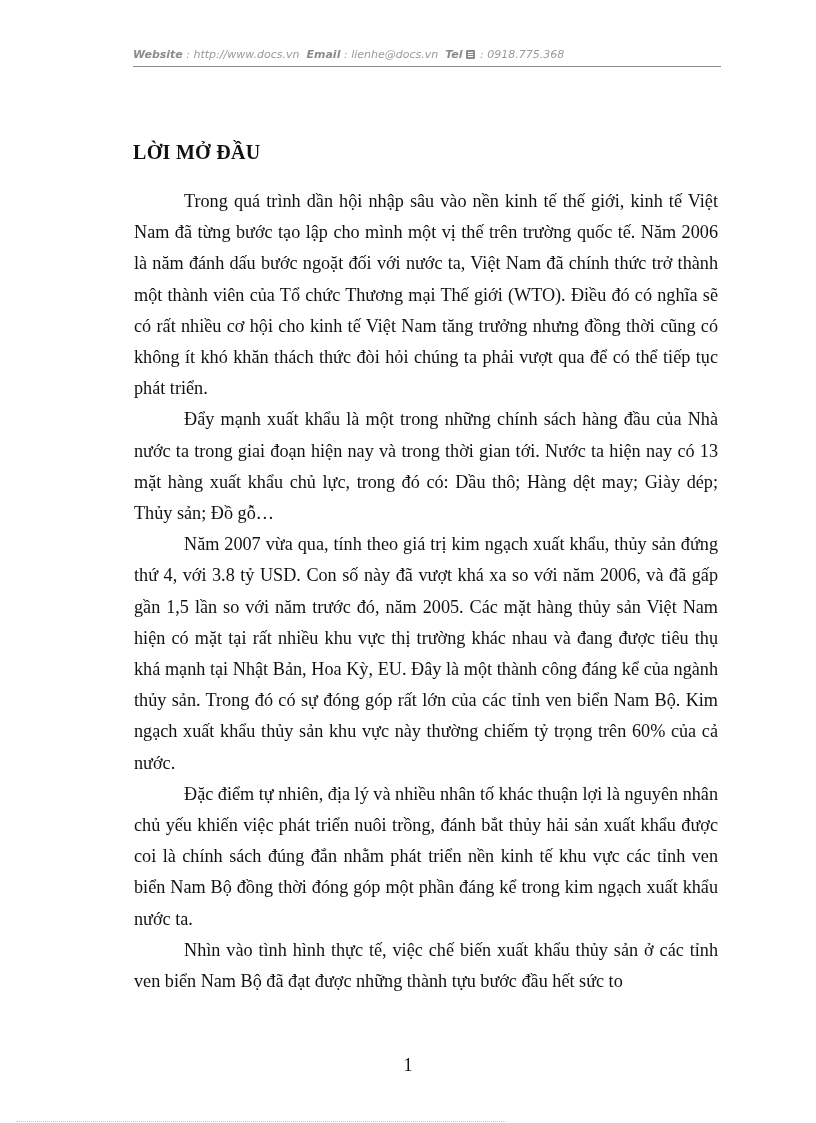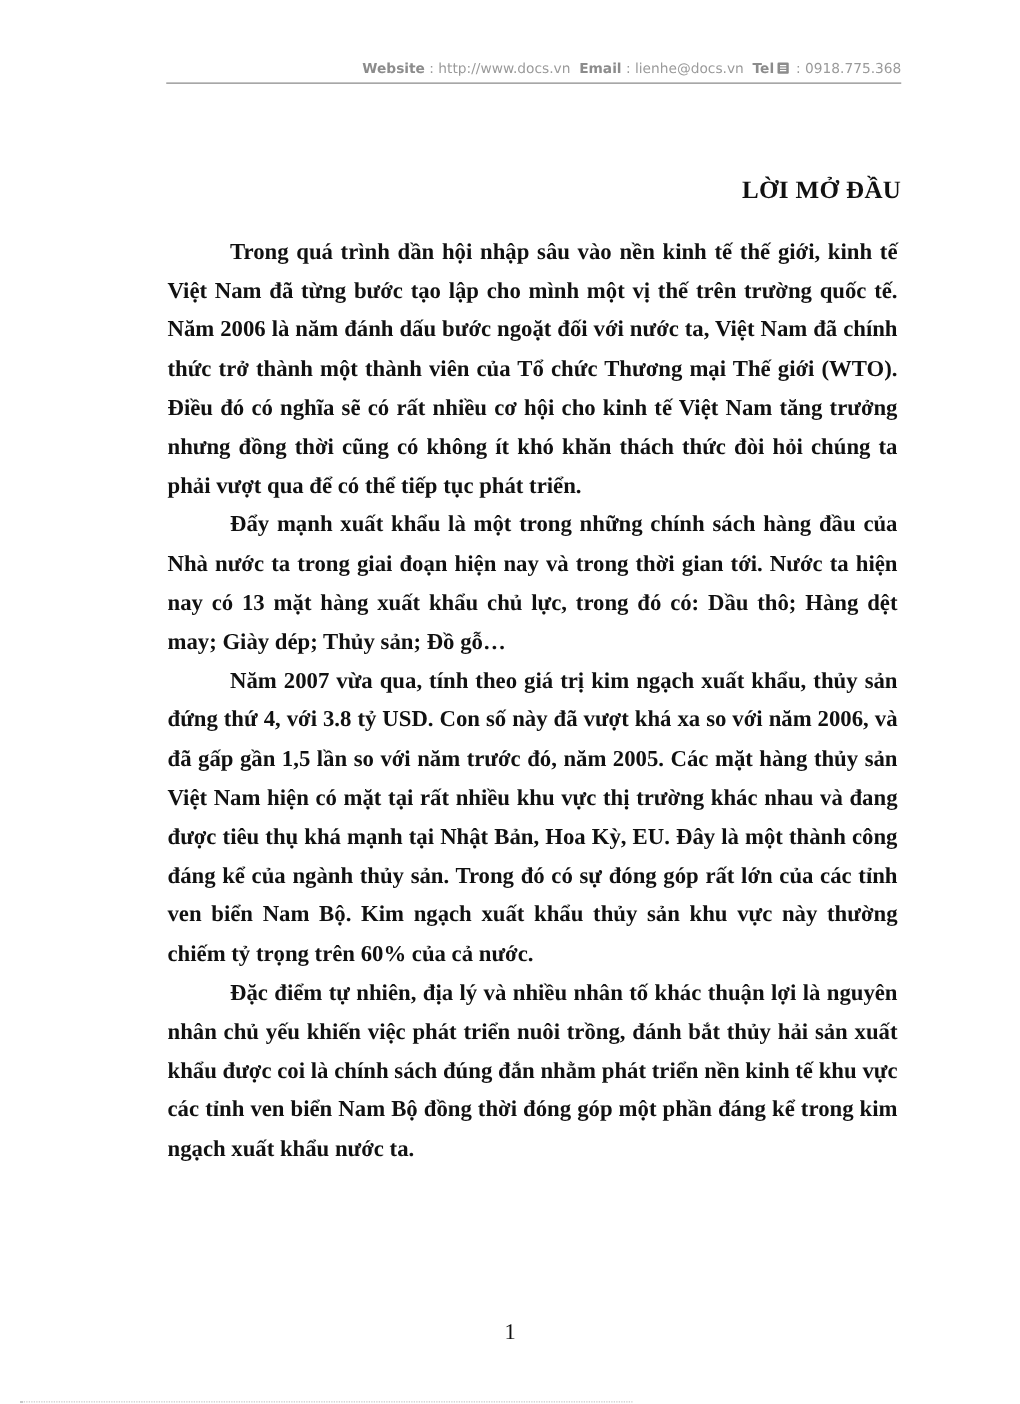--- a/index.html
+++ b/index.html
@@ -15,23 +15,24 @@
     font-family: "Liberation Serif", serif;
     color: #111111;
   }
   .page-header {
     position: absolute;
     left: 133px;
     top: 46px;
     width: 588px;
     height: 20px;
     border-bottom: 1px solid #8a8a8a;
-    text-align: right;
+    text-align: left;
     font-family: "DejaVu Sans", sans-serif;
     font-size: 11px;
+    font-style: italic;
     color: #9a9a9a;
     line-height: 18px;
     white-space: nowrap;
   }
   .page-header .lbl {
     font-weight: bold;
     color: #8c8c8c;
   }
   .page-header .val {
     font-weight: normal;
@@ -52,39 +53,38 @@
     left: 2px; top: 2px;
     width: 5px; height: 1px;
     background: #fff;
     box-shadow: 0 2px 0 #fff, 0 4px 0 #fff;
   }
   .doc-title {
     position: absolute;
     left: 133px;
     top: 140px;
     width: 588px;
-    text-align: right;
+    text-align: left;
     font-weight: bold;
     font-size: 20px;
     line-height: 24px;
     letter-spacing: 0.3px;
   }
   .body-text {
     position: absolute;
     left: 134px;
     top: 186px;
     width: 584px;
     font-size: 18.2px;
     line-height: 31.2px;
     text-align: justify;
   }
   .body-text p {
     margin: 0;
     text-indent: 50px;
-    font-weight: bold;
   }
   .page-number {
     position: absolute;
     left: 0;
     width: 816px;
     top: 1055px;
     text-align: center;
     font-size: 18px;
     line-height: 20px;
   }
@@ -106,17 +106,18 @@
   &nbsp;<span class="lbl">Tel</span><span class="phone-icon"></span><span class="val"> : </span><span class="val">0918.775.368</span>
 </div>
 
 <div class="doc-title">LỜI MỞ ĐẦU</div>
 
 <div class="body-text">
   <p>Trong quá trình dần hội nhập sâu vào nền kinh tế thế giới, kinh tế Việt Nam đã từng bước tạo lập cho mình một vị thế trên trường quốc tế. Năm 2006 là năm đánh dấu bước ngoặt đối với nước ta, Việt Nam đã chính thức trở thành một thành viên của Tổ chức Thương mại Thế giới (WTO). Điều đó có nghĩa sẽ có rất nhiều cơ hội cho kinh tế Việt Nam tăng trưởng nhưng đồng thời cũng có không ít khó khăn thách thức đòi hỏi chúng ta phải vượt qua để có thể tiếp tục phát triển.</p>
   <p>Đẩy mạnh xuất khẩu là một trong những chính sách hàng đầu của Nhà nước ta trong giai đoạn hiện nay và trong thời gian tới. Nước ta hiện nay có 13 mặt hàng xuất khẩu chủ lực, trong đó có: Dầu thô; Hàng dệt may; Giày dép; Thủy sản; Đồ gỗ…</p>
   <p>Năm 2007 vừa qua, tính theo giá trị kim ngạch xuất khẩu, thủy sản đứng thứ 4, với 3.8 tỷ USD. Con số này đã vượt khá xa so với năm 2006, và đã gấp gần 1,5 lần so với năm trước đó, năm 2005. Các mặt hàng thủy sản Việt Nam hiện có mặt tại rất nhiều khu vực thị trường khác nhau và đang được tiêu thụ khá mạnh tại Nhật Bản, Hoa Kỳ, EU. Đây là một thành công đáng kể của ngành thủy sản. Trong đó có sự đóng góp rất lớn của các tỉnh ven biển Nam Bộ. Kim ngạch xuất khẩu thủy sản khu vực này thường chiếm tỷ trọng trên 60% của cả nước.</p>
   <p>Đặc điểm tự nhiên, địa lý và nhiều nhân tố khác thuận lợi là nguyên nhân chủ yếu khiến việc phát triển nuôi trồng, đánh bắt thủy hải sản xuất khẩu được coi là chính sách đúng đắn nhằm phát triển nền kinh tế khu vực các tỉnh ven biển Nam Bộ đồng thời đóng góp một phần đáng kể trong kim ngạch xuất khẩu nước ta.</p>
+  <p>Nhìn vào tình hình thực tế, việc chế biến xuất khẩu thủy sản ở các tỉnh ven biển Nam Bộ đã đạt được những thành tựu bước đầu hết sức to</p>
 </div>
 
 <div class="page-number">1</div>
 
 <div class="page-edge"></div>
 
 </body></html>

